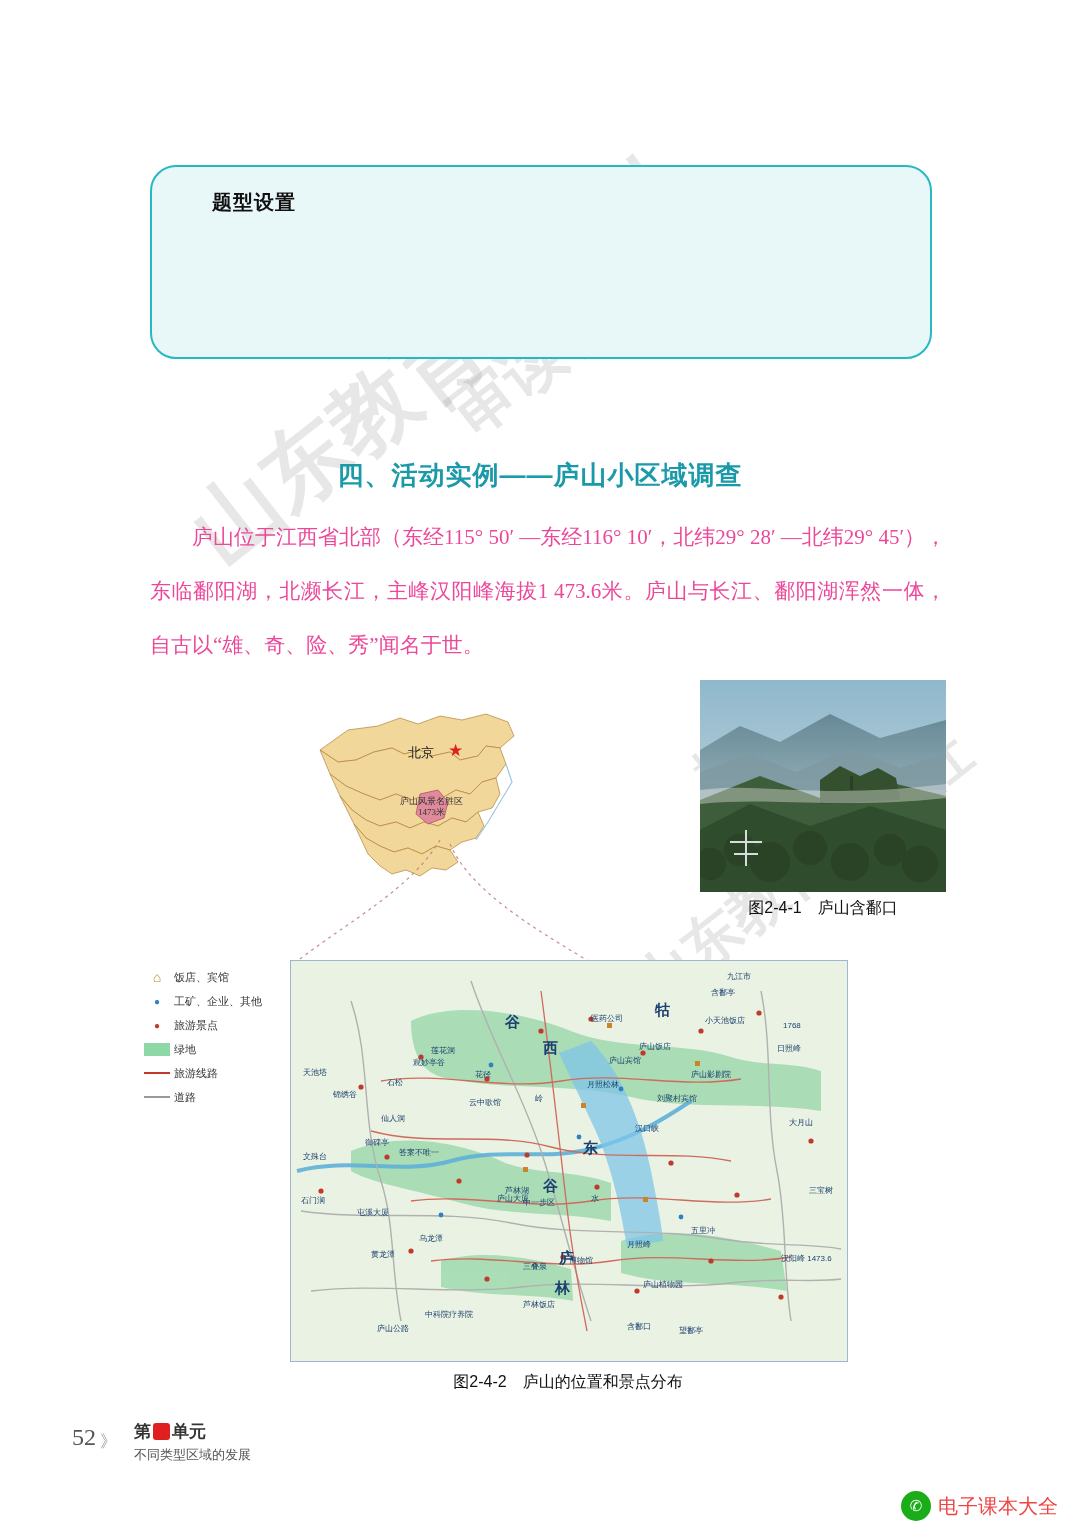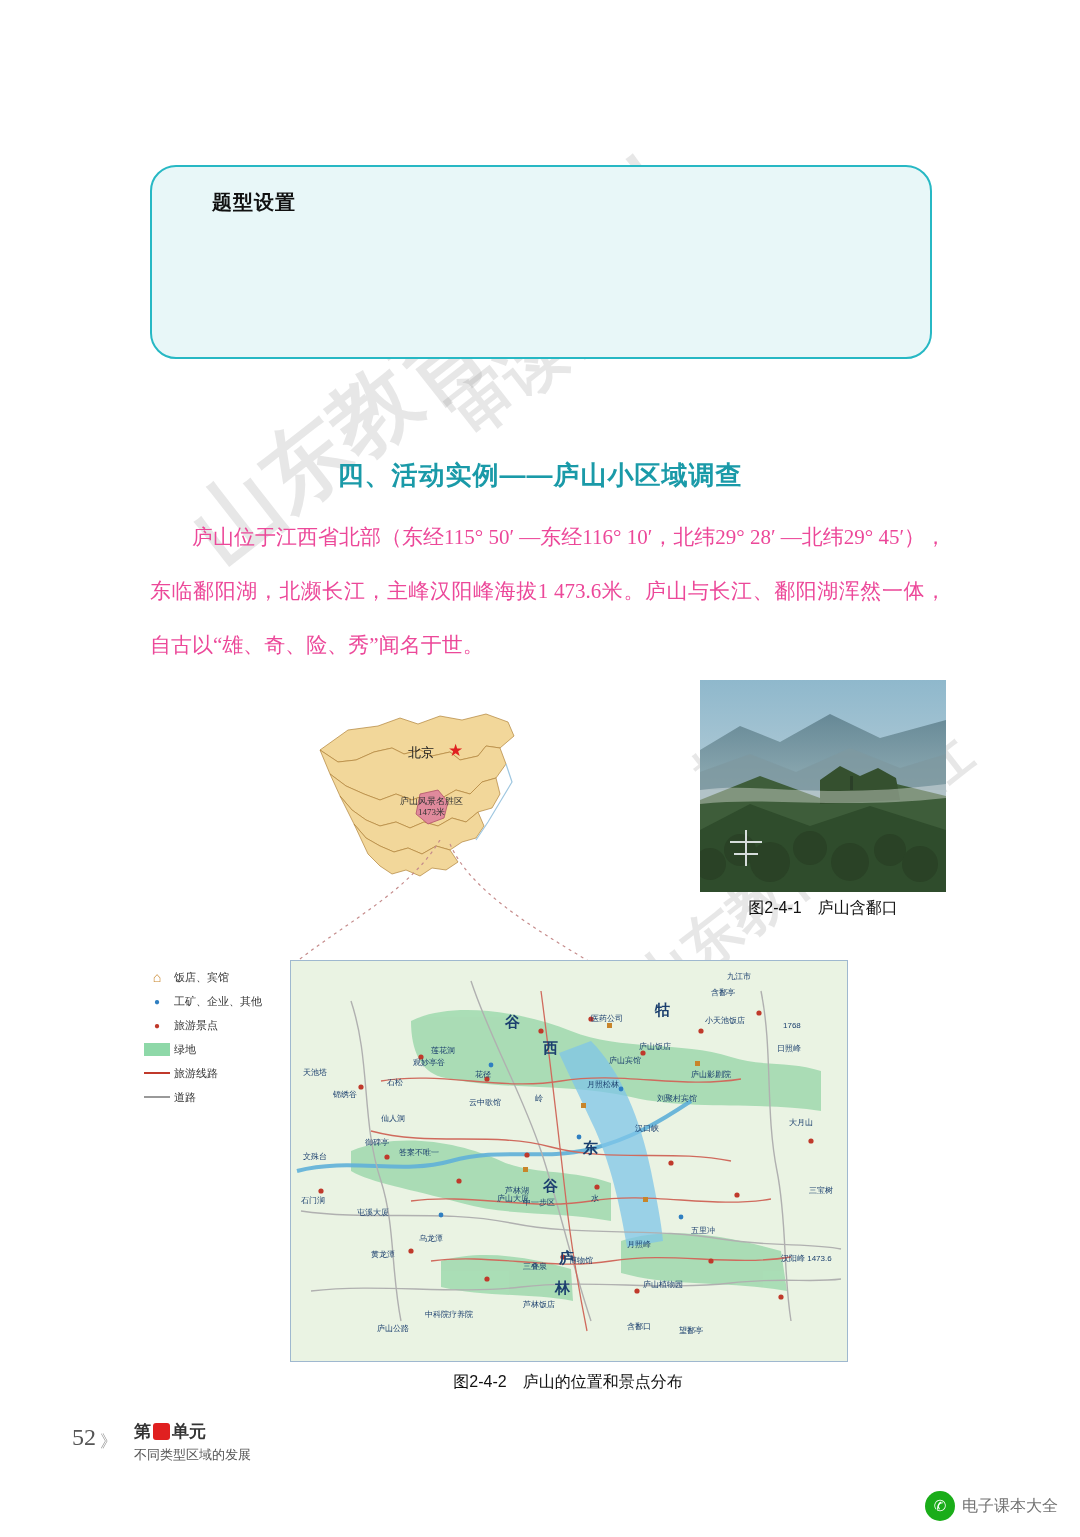--- a/index.html
+++ b/index.html
@@ -261,22 +261,22 @@
     border-radius: 50%;
     background: #1aad19;
     display: flex;
     align-items: center;
     justify-content: center;
     color: #fff;
     font-size: 15px;
   }
   .wechat-name {
     font-family: "Liberation Sans", sans-serif;
-    font-size: 16px;
-    color: #737373;
+    font-size: 20px;
+    color: #ef4444;
   }
 </style>
 </head>
 <body>
 
 <div class="watermark wm1">山东教育出版社</div>
 <div class="watermark wm2">审读样书</div>
 <div class="watermark wm3">山东教育出版社</div>
 <div class="watermark wm4">审读样书</div>
 <div class="watermark wm5">样书</div>

